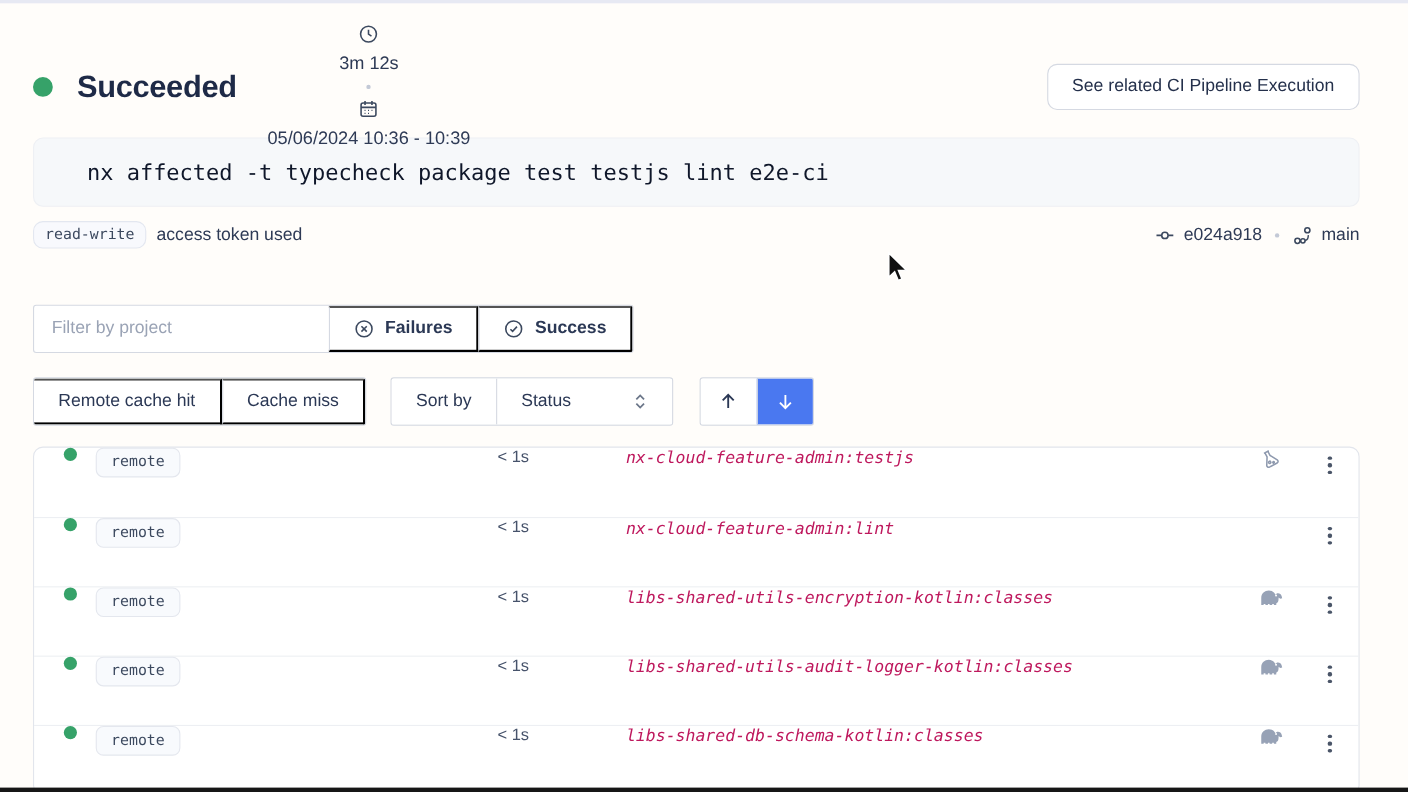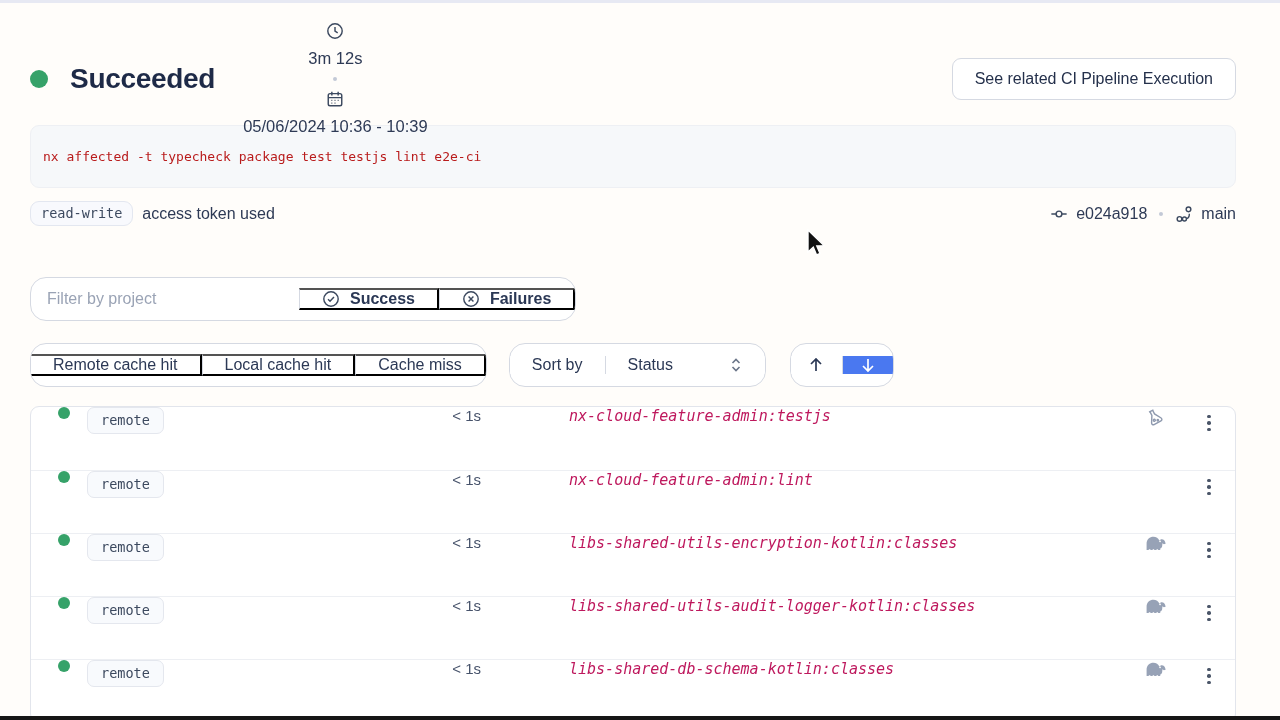--- a/index.html
+++ b/index.html
@@ -23,38 +23,37 @@
   .icon-16 { width:18px; height:18px; stroke:#3c495f; fill:none; stroke-width:1.6; }
   .cta-btn {
     margin-left:auto; background:#fff; border:1px solid #d5d9e2; border-radius:9px;
     height:42px; padding:0 22px; font-size:16px; color:#24304b;
     display:flex; align-items:center; cursor:pointer; font-family:inherit;
   }
 
   
   .command-box {
     margin-top:24px; background:#f6f8fa; border:1px solid #eef0f4; border-radius:9px;
-    height:63px; display:flex; align-items:center; padding:0 12px;
-    font-size:13px; color:#b91c1c;
+    height:63px; display:flex; align-items:center; padding:0 48px;
+    font-size:20px; color:#0f172a;
   }
 
   
   .token-row { margin-top:13px; display:flex; align-items:center; font-size:16px; color:#2e3a55; }
   .pill-badge {
     background:#f8f9fd; border:1px solid #e3e7f0; border-radius:9px;
     padding:3px 10px 4px; font-size:13.5px; color:#3c495f; margin-right:9px;text-align:center;
   }
   .vcs { margin-left:auto; display:flex; align-items:center; gap:8px; }
 
   
   .filter-row { margin-top:51px; display:flex; }
   .seg-group {
-    display:flex; background:#fff; border:1px solid #d5d9e2; border-radius:16px; height:44px;
+    display:flex; background:#fff; border:1px solid #d5d9e2; border-radius:3px; height:44px;
     overflow:hidden;
-    align-items:center;
   }
   .seg { display:flex; align-items:center; gap:10px; padding:0 22px; font-size:16px; color:#2b3855;
          border-left:1px solid #d5d9e2; background:#fff; cursor:pointer; font-family:inherit; }
   .seg:first-child { border-left:none; }
   .filter-input { width:268px; border:none; outline:none; padding:0 16px; font-size:16px;
                   color:#2b3855; font-family:inherit; background:transparent; }
   .filter-input::placeholder { color:#9aa3b5; }
 
   
   .toolbar-row { margin-top:22px; display:flex; align-items:center; }
@@ -131,38 +130,37 @@
       <span>main</span>
     </span>
   </div>
 
   <div class="filter-row">
     <div class="seg-group">
       <input class="filter-input" placeholder="Filter by project" style="">
       <button class="seg">
         <svg class="icon-16" viewBox="0 0 20 20">
           <circle cx="10" cy="10" r="8"></circle>
-            <path d="M6.7 10.3l2.2 2.2 4.4-4.8"></path>
-        </svg>
-        <span style="font-weight:600">Success</span>
+            <path d="M7.3 7.3l5.4 5.4M12.7 7.3l-5.4 5.4"></path>
+        </svg>
+        <span style="font-weight:600">Failures</span>
       </button>
       <button class="seg">
         <svg class="icon-16" viewBox="0 0 20 20">
           <circle cx="10" cy="10" r="8"></circle>
-            <path d="M7.3 7.3l5.4 5.4M12.7 7.3l-5.4 5.4"></path>
-        </svg>
-        <span style="font-weight:600">Failures</span>
+            <path d="M6.7 10.3l2.2 2.2 4.4-4.8"></path>
+        </svg>
+        <span style="font-weight:600">Success</span>
       </button>
     </div>
   </div>
 
   <div class="toolbar-row">
     <div class="seg-group">
       <button class="seg">Remote cache hit</button>
-      <button class="seg">Local cache hit</button>
       <button class="seg">Cache miss</button>
     </div>
 
     <div class="seg-group sort-group">
       <div class="seg sort-label">Sort by</div>
       <div class="seg sort-select">
         <span>Status</span>
         <svg width="14" height="16" viewBox="0 0 14 16" style="stroke:#6b7689;fill:none;stroke-width:1.6">
           <path d="M3.5 6l3.5-3.5L10.5 6M3.5 10l3.5 3.5L10.5 10"></path>
         </svg>

